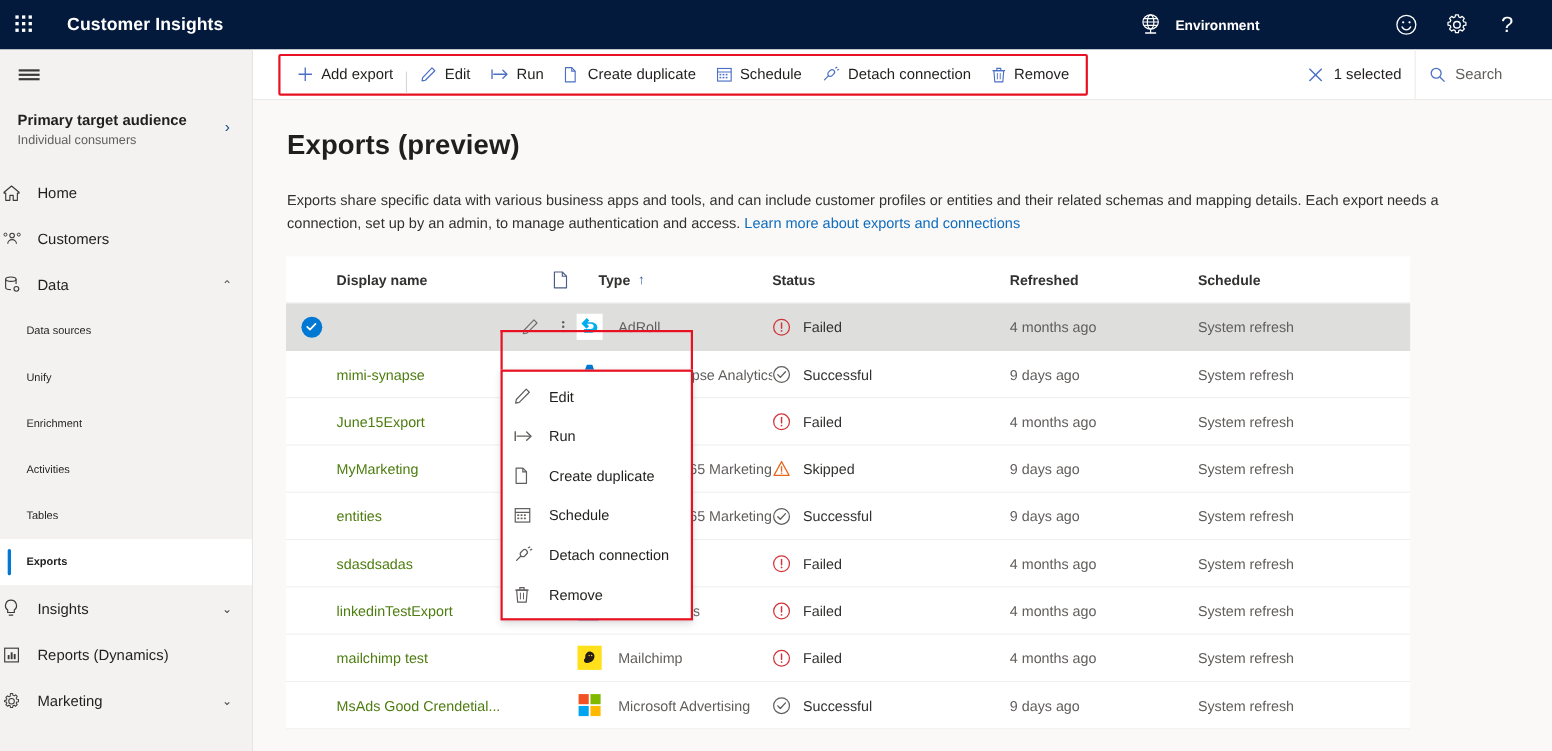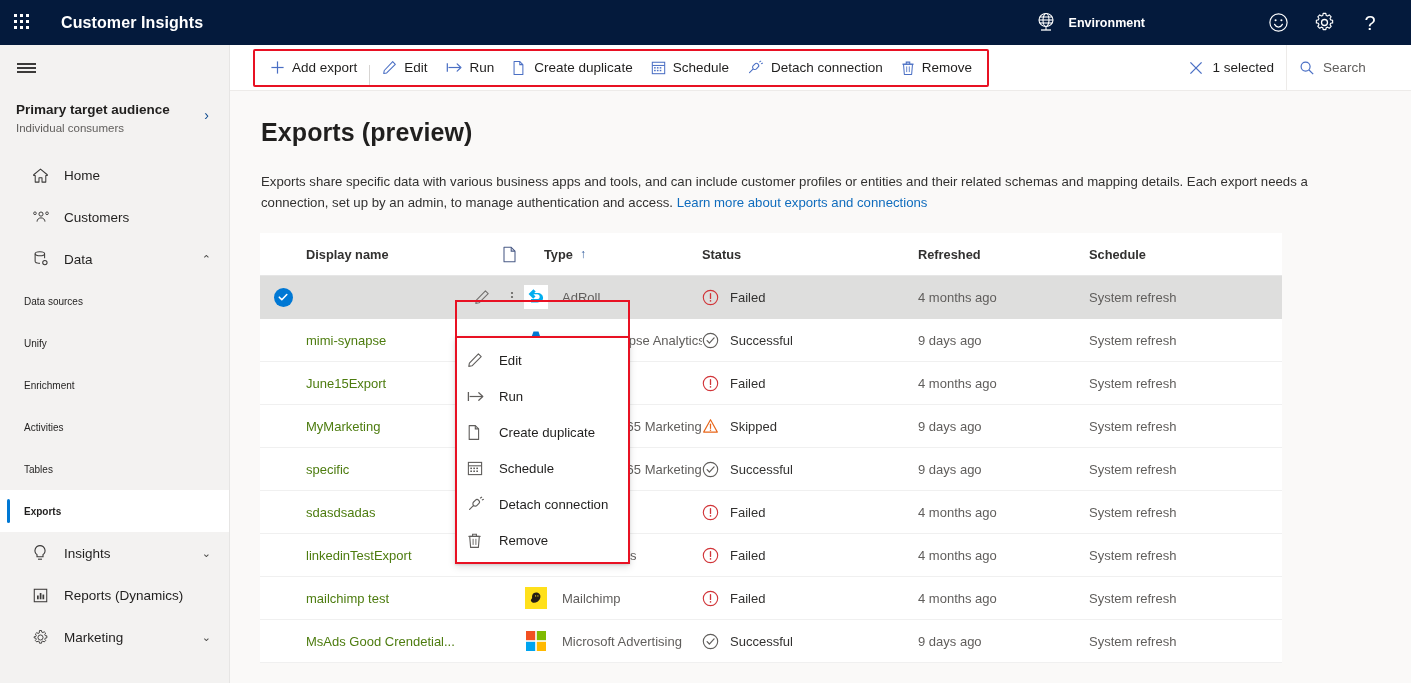--- a/index.html
+++ b/index.html
@@ -54,21 +54,21 @@
     padding: 10px 16px 12px 16px; display: flex; align-items: flex-start; cursor: pointer;
   }
   .audience-text { flex: 1; }
   .audience-title { font-size: 13.5px; font-weight: 700; color: #201f1e; line-height: 18px; }
   .audience-sub { font-size: 11.5px; color: #605e5c; line-height: 16px; margin-top: 1px; }
   .audience-chev { color: #0f4b8f; font-size: 14px; margin-top: 6px; margin-right: 4px; }
 
   .nav { margin-top: 6px; }
   .nav-item {
     height: 42px; display: flex; align-items: center; position: relative;
-    cursor: pointer; padding-left: 32px; color: #201f1e; font-size: 13.5px;
+    cursor: pointer; padding-left: 2px; color: #201f1e; font-size: 13.5px;
   }
   .nav-item .ni-icon { width: 22px; display: flex; align-items: center; justify-content: flex-start; margin-right: 10px; }
   .nav-item .ni-label { flex: 1; }
   .nav-item .ni-chev { margin-right: 18px; color: #4a4a48; font-size: 11px; }
   .nav-sub { padding-left: 24px; font-size: 10px; }
   .nav-sub.selected { background: #ffffff; font-weight: 700; }
   .nav-sub.selected::before {
     content: ""; position: absolute; left: 7px; top: 9px; width: 3px; height: 24px;
     background: #0078d4; border-radius: 2px;
   }
@@ -605,21 +605,21 @@
           </span>
           <span>Skipped</span>
         </div>
         <div class="c-refr">9 days ago</div>
         <div class="c-sched">System refresh</div>
       </div>
 
       <div class="trow">
         <div class="c-check"></div>
         <div class="c-name">
-          <span class="nm">specific</span>
+          <span class="nm">entities</span>
         </div>
         <div class="c-type">
           <span class="kebab"></span>
           <span class="tlogo">
             <svg width="24" height="24" viewBox="0 0 24 24">
                 <path d="M4 4l14 4v12L4 16z" fill="#002050"></path>
                 <path d="M18 8l2-1v11l-2 2z" fill="#0078D4"></path>
               </svg>
           </span>
           <span class="tlabel">Dynamics 365 Marketing (Out</span>

